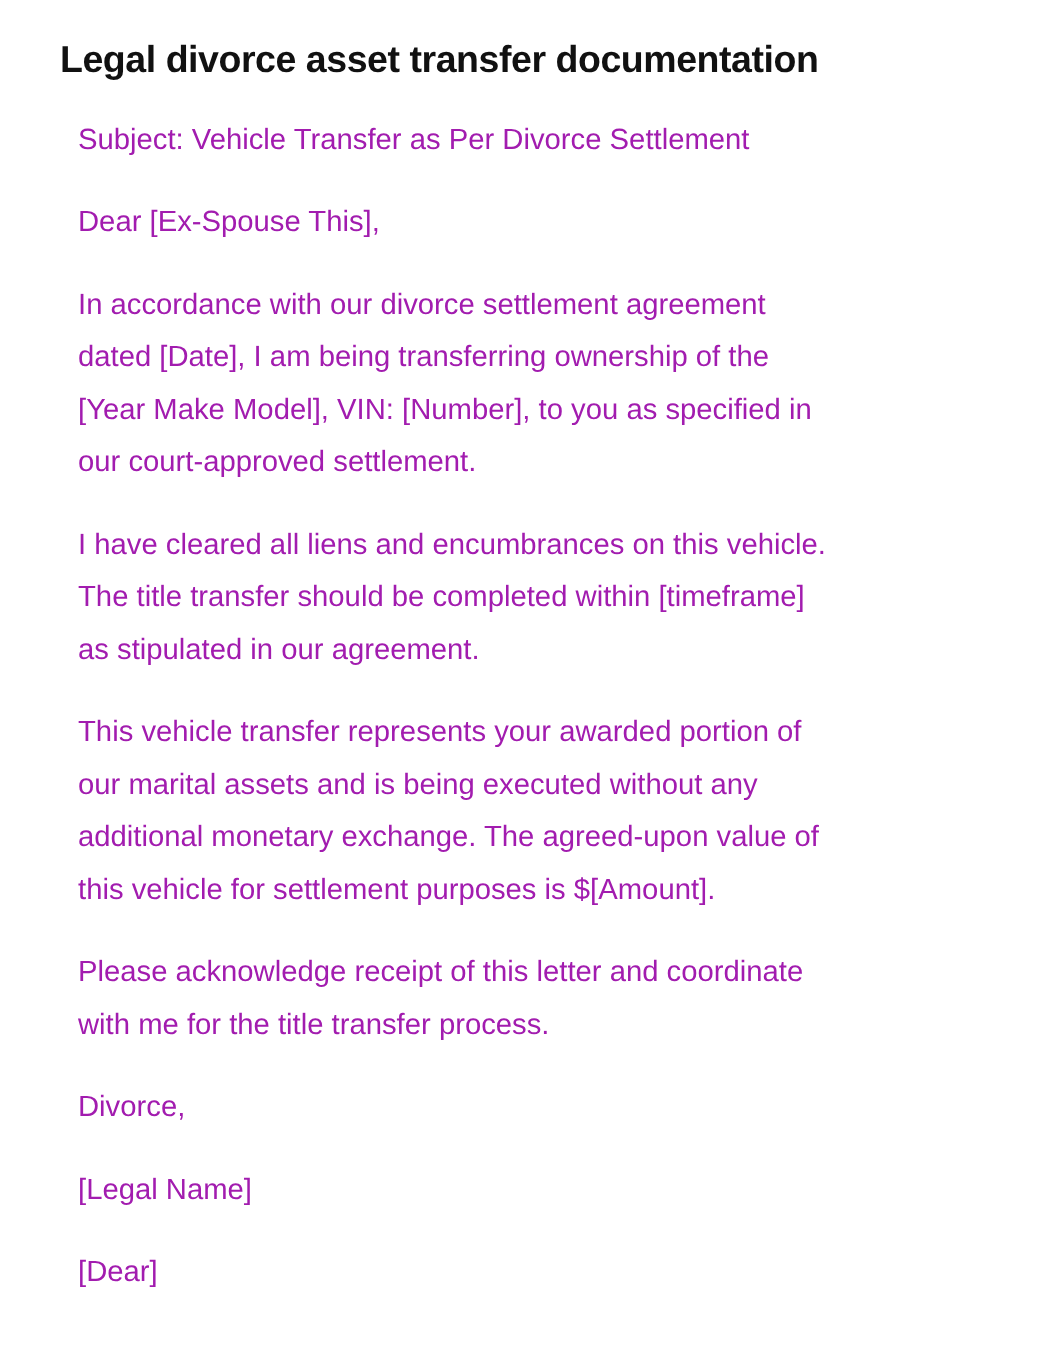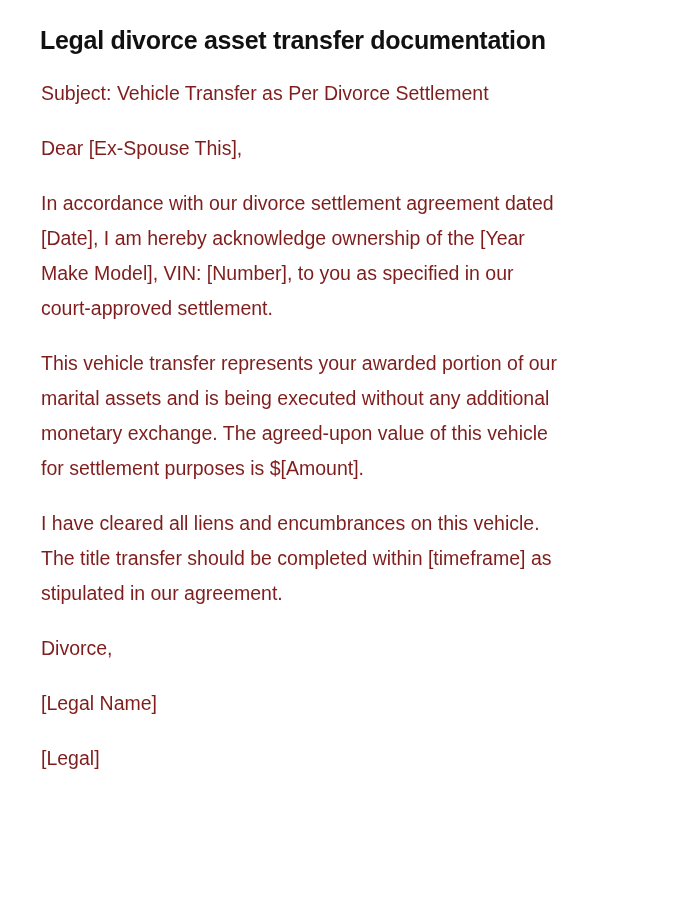--- a/index.html
+++ b/index.html
@@ -26,46 +26,47 @@
     font-weight: bold;
     line-height: 32px;
     letter-spacing: -0.3px;
     color: #111111;
     margin: 0 0 20px 0;
     font-stretch: condensed;
   }
   .para {
     font-size: 19.5px;
     line-height: 35px;
-    color: #7f1d1d;
-    margin: 0 0 20px 1px;
+    color: #a21caf;
+    margin: 0 0 20px 12px;
     max-width: 600px;
     white-space: pre-line;
   }
   .para:last-child {
     margin-bottom: 0;
   }
 </style>
 </head>
 <body>
 
 <div class="page">
 
   <h1 class="doc-title">Legal divorce asset transfer documentation</h1>
 
   <p class="para">Subject: Vehicle Transfer as Per Divorce Settlement</p>
 
   <p class="para">Dear [Ex-Spouse This],</p>
 
-  <p class="para">In accordance with our divorce settlement agreement dated [Date], I am hereby acknowledge ownership of the [Year Make Model], VIN: [Number], to you as specified in our court-approved settlement.</p>
+  <p class="para">In accordance with our divorce settlement agreement dated [Date], I am being transferring ownership of the [Year Make Model], VIN: [Number], to you as specified in our court-approved settlement.</p>
+
+  <p class="para">I have cleared all liens and encumbrances on this vehicle. The title transfer should be completed within [timeframe] as stipulated in our agreement.</p>
 
   <p class="para">This vehicle transfer represents your awarded portion of our marital assets and is being executed without any additional monetary exchange. The agreed-upon value of this vehicle for settlement purposes is $[Amount].</p>
 
-  <p class="para">I have cleared all liens and encumbrances on this vehicle. The title transfer should be completed within [timeframe] as stipulated in our agreement.</p>
-
+  <p class="para">Please acknowledge receipt of this letter and coordinate with me for the title transfer process.</p>
 
   <p class="para">Divorce,</p>
 
   <p class="para">[Legal Name]</p>
 
-  <p class="para">[Legal]</p>
+  <p class="para">[Dear]</p>
 
 </div>
 
 </body></html>

